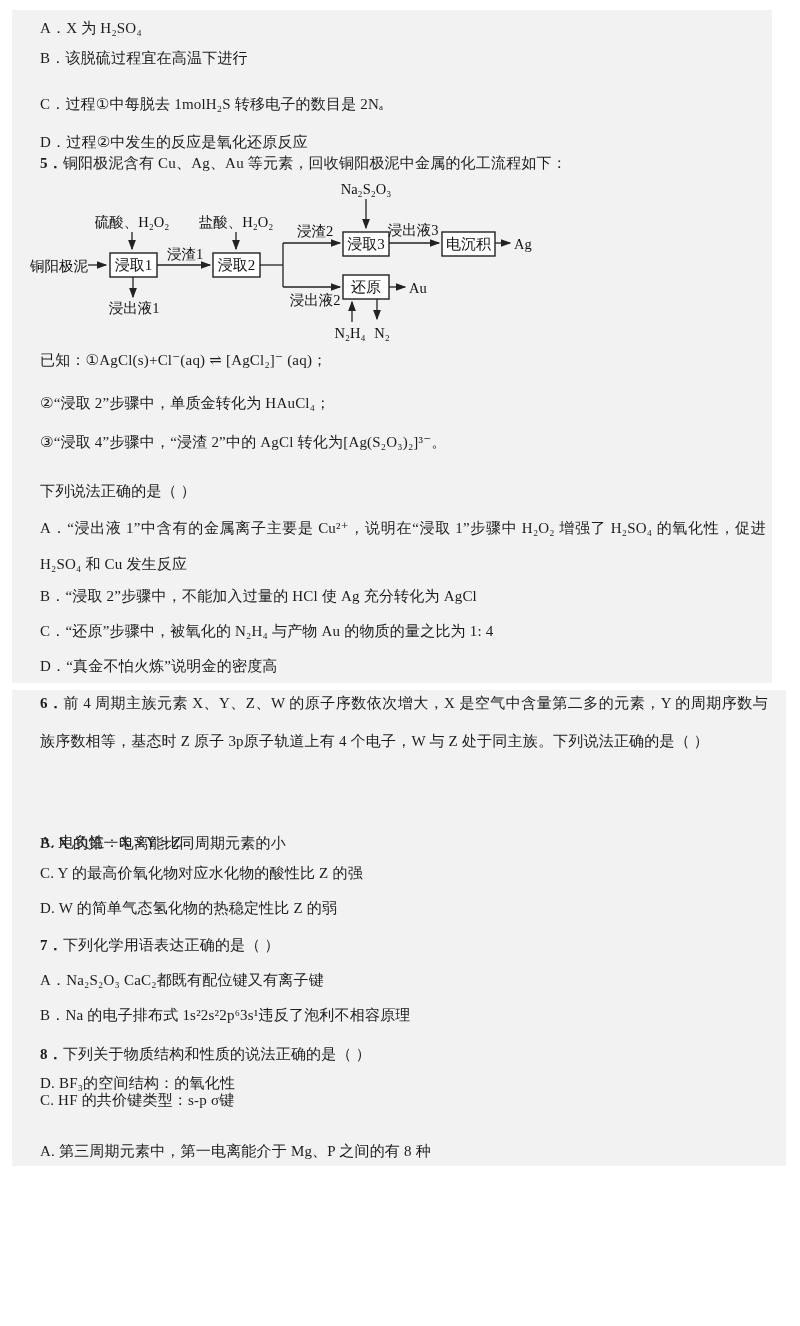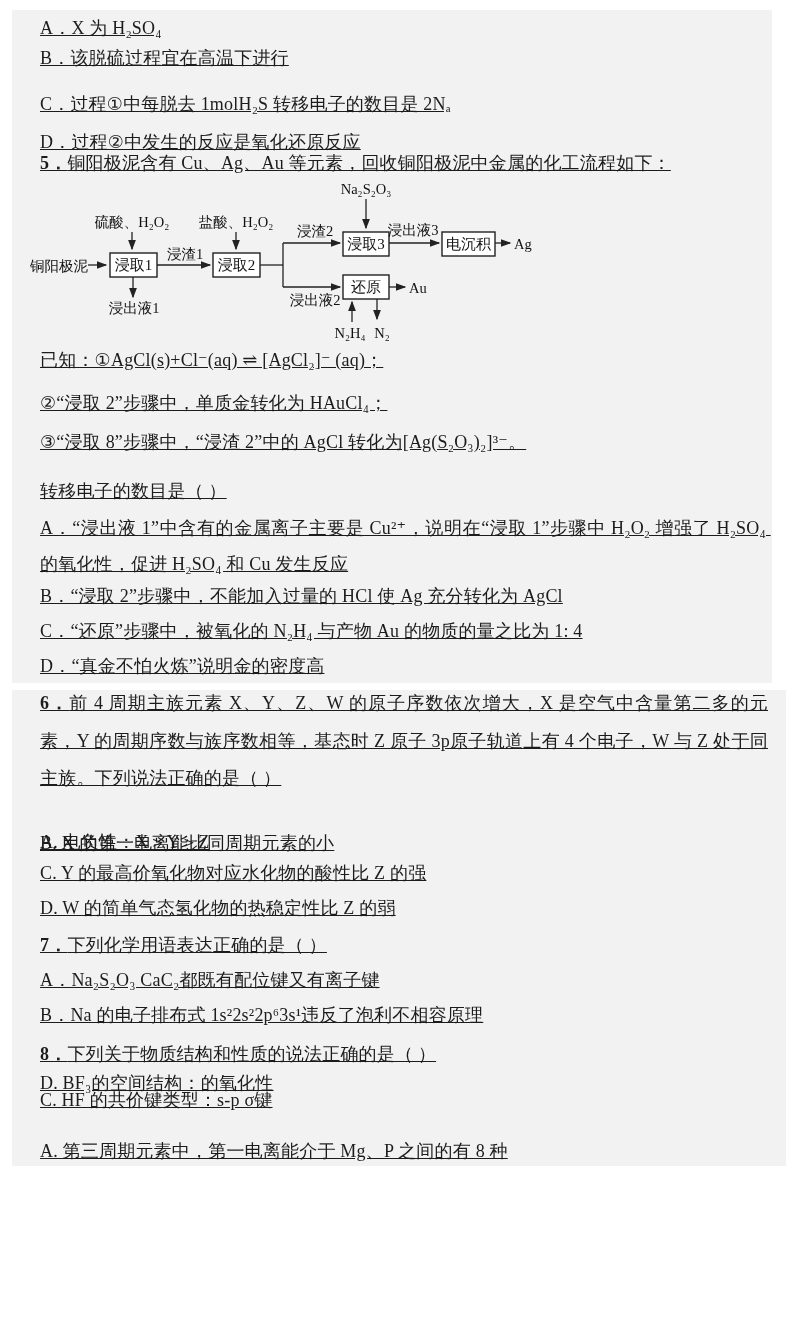--- a/index.html
+++ b/index.html
@@ -6,23 +6,22 @@
   body{
     width:800px;height:1326px;position:relative;background:#ffffff;
     font-family:"Liberation Serif","DejaVu Serif","DejaVu Sans",serif;
     color:#1c1c1c;overflow:hidden;
   }
   .block{position:absolute;background:#f2f2f2;}
   #block-top{left:12px;top:10px;width:760px;height:673px;}
   #block-bottom{left:12px;top:690px;width:774px;height:476px;}
   .line{
     position:absolute;left:40px;width:730px;
-    font-size:18px;line-height:37px;white-space:pre-wrap;
+    font-size:15px;line-height:37px;white-space:pre-wrap;
     letter-spacing:0.2px;
-    text-decoration:underline;
   }
   .wrap{line-height:37px;text-align:justify;}
   .qnum{font-weight:bold;}
   #flowchart{position:absolute;left:30px;top:172px;}
   #flowchart text{
     font-family:"Liberation Serif","DejaVu Serif","DejaVu Sans",serif;
     font-size:14.5px;fill:#111;
   }
   #flowchart .boxlabel{font-size:15px;}
   #flowchart rect{fill:#ffffff;stroke:#222;stroke-width:1.4;}
@@ -91,22 +90,22 @@
   <text x="379" y="121">Au</text>
 
   <line x1="322" y1="150" x2="322" y2="130" marker-end="url(#arr)"></line>
   <text x="320" y="166" text-anchor="middle">N₂H₄</text>
   <line x1="347" y1="127" x2="347" y2="147" marker-end="url(#arr)"></line>
   <text x="352" y="166" text-anchor="middle">N₂</text>
 </svg>
 
 <div class="line" style="top:342px">已知：①AgCl(s)+Cl⁻(aq) ⇌ [AgCl₂]⁻ (aq)；</div>
 <div class="line" style="top:385px">②“浸取 2”步骤中，单质金转化为 HAuCl₄；</div>
-<div class="line" style="top:424px">③“浸取 8”步骤中，“浸渣 2”中的 AgCl 转化为[Ag(S₂O₃)₂]³⁻。</div>
-<div class="line" style="top:473px">转移电子的数目是（ ）</div>
+<div class="line" style="top:424px">③“浸取 4”步骤中，“浸渣 2”中的 AgCl 转化为[Ag(S₂O₃)₂]³⁻。</div>
+<div class="line" style="top:473px">下列说法正确的是（ ）</div>
 
 <div class="line wrap" style="top:510px;width:726px;line-height:36px">A．“浸出液 1”中含有的金属离子主要是 Cu²⁺，说明在“浸取 1”步骤中 H₂O₂ 增强了 H₂SO₄ 的氧化性，促进 H₂SO₄ 和 Cu 发生反应</div>
 <div class="line" style="top:578px">B．“浸取 2”步骤中，不能加入过量的 HCl 使 Ag 充分转化为 AgCl</div>
 <div class="line" style="top:613px">C．“还原”步骤中，被氧化的 N₂H₄ 与产物 Au 的物质的量之比为 1: 4</div>
 <div class="line" style="top:648px">D．“真金不怕火炼”说明金的密度高</div>
 
 <div class="line wrap" style="top:685px;width:728px;line-height:37.5px"><span class="qnum">6．</span><span>前 4 周期主族元素 X、Y、Z、W 的原子序数依次增大，X 是空气中含量第二多的元素，Y 的周期序数与族序数相等，基态时 Z 原子 3p原子轨道上有 4 个电子，W 与 Z 处于同主族。下列说法正确的是（ ）</span></div>
 <div class="line" style="top:824px">A. 电负性：X＞Y＞Z</div>
 <div class="line" style="top:825px">B. X 的第一电离能比同周期元素的小</div>
 <div class="line" style="top:855px">C. Y 的最高价氧化物对应水化物的酸性比 Z 的强</div>

